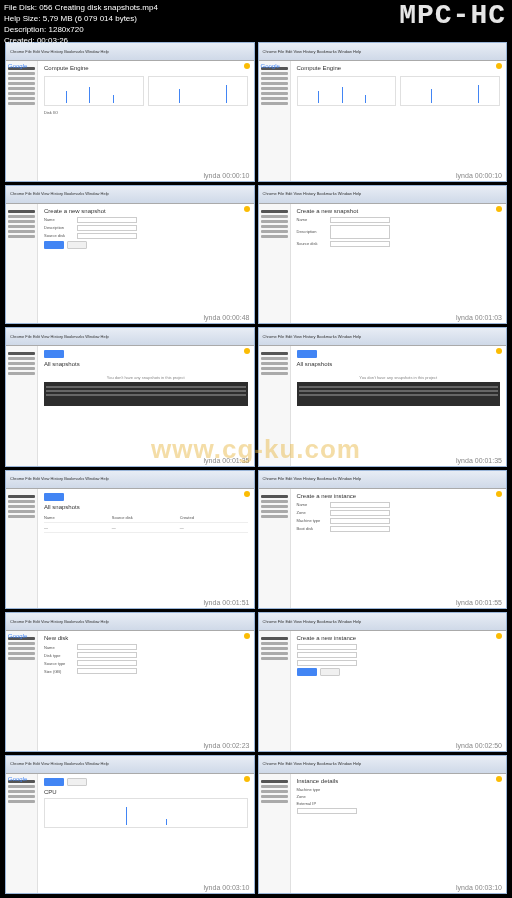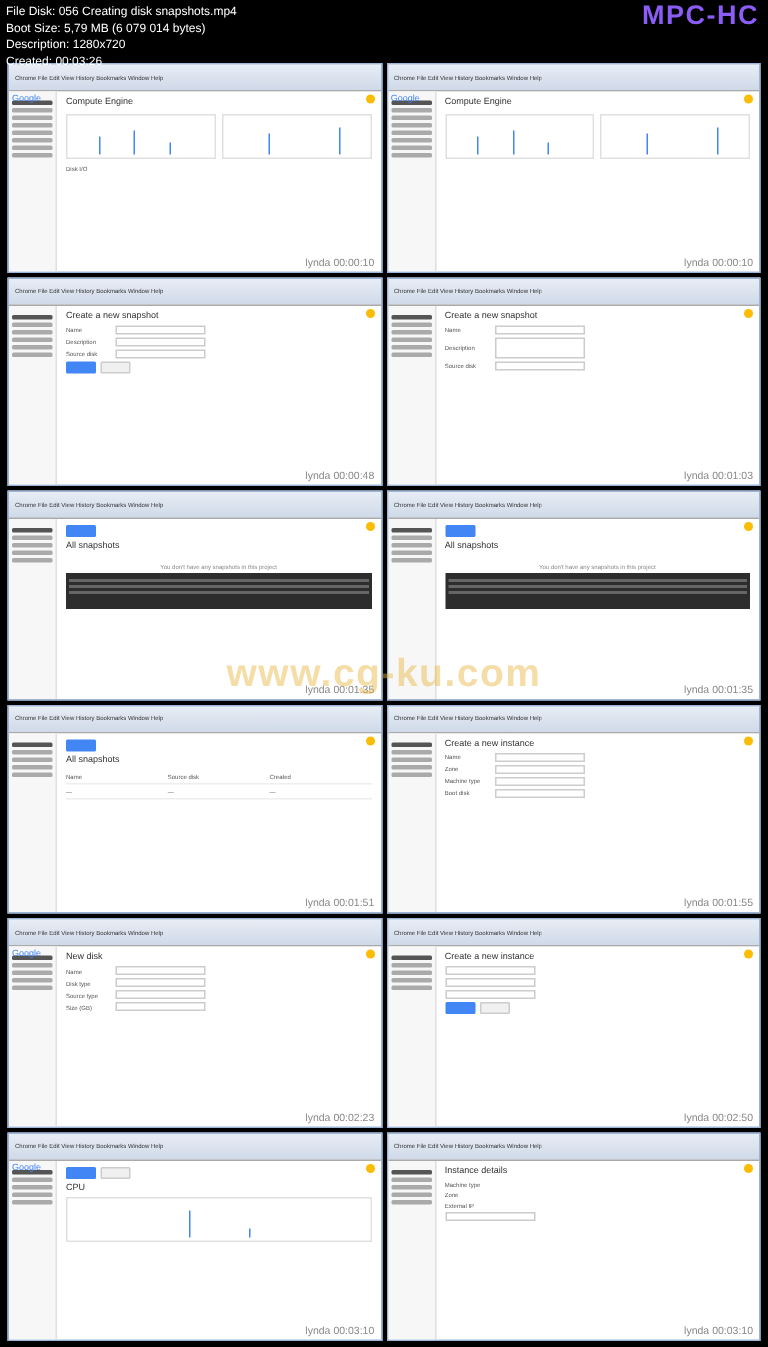--- a/index.html
+++ b/index.html
@@ -17,25 +17,26 @@
   left: 4px;
   color: #fff;
   font-size: 8px;
   line-height: 11px;
   z-index: 10;
 }
 .app-logo {
   position: absolute;
   top: 0;
   right: 6px;
-  color: #8b5cf6;
-  font-size: 18px;
+  color: #e5e5e5;
+  font-size: 28px;
   font-weight: bold;
   letter-spacing: 1px;
   z-index: 10;
+  font-family: Liberation Mono, monospace;
 }
 .grid {
   position: absolute;
   top: 42px;
   left: 5px;
   right: 5px;
   bottom: 4px;
   display: grid;
   grid-template-columns: 1fr 1fr;
   grid-template-rows: repeat(6, 1fr);
@@ -210,21 +211,21 @@
   position: absolute;
   top: 2px;
   right: 4px;
 }
 </style>
 </head>
 <body>
 
 <div class="header-info">
   <div><span>File Disk:</span> <span>056 Creating disk snapshots.mp4</span></div>
-  <div><span>Boot Size:</span> <span>5,79 MB (6 079 014 bytes)</span></div>
+  <div><span>Help Size:</span> <span>5,79 MB (6 079 014 bytes)</span></div>
   <div><span>Description:</span> <span>1280x720</span></div>
   <div><span>Created:</span> <span>00:03:26</span></div>
 </div>
 
 <div class="app-logo">MPC-HC</div>
 
 <div class="watermark-cg">www.cg-ku.com</div>
 
 <div class="grid">
 

